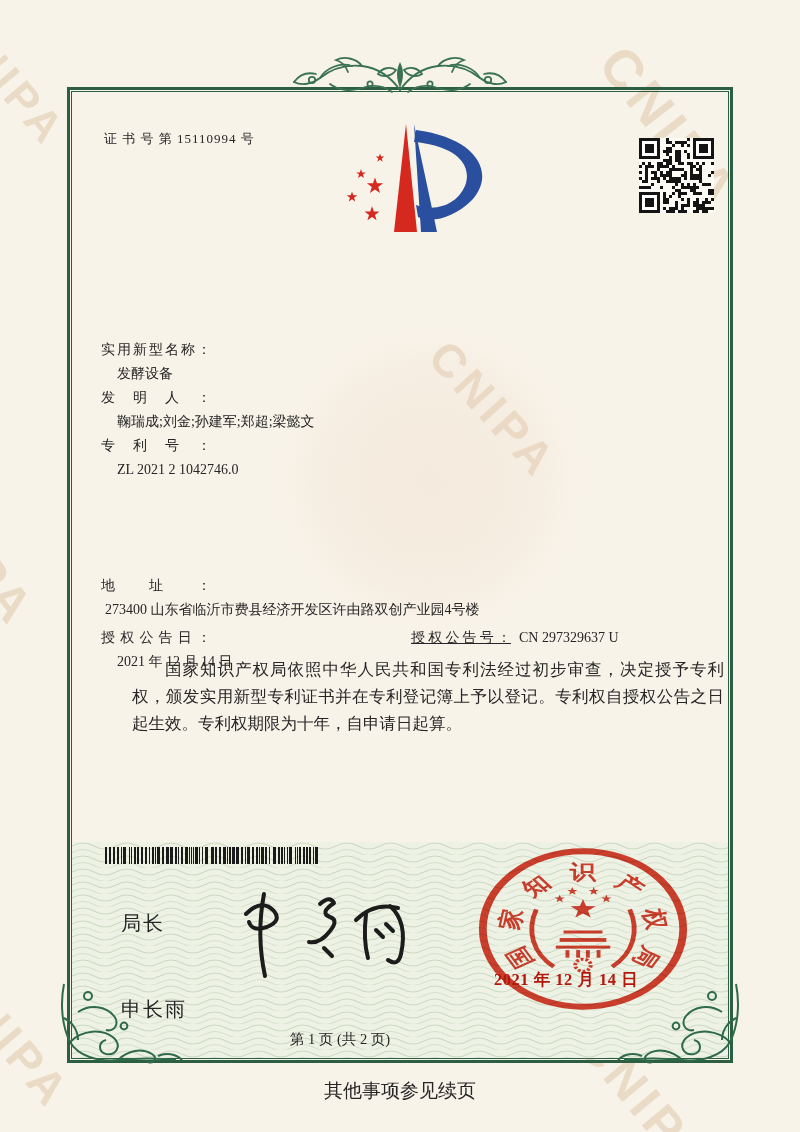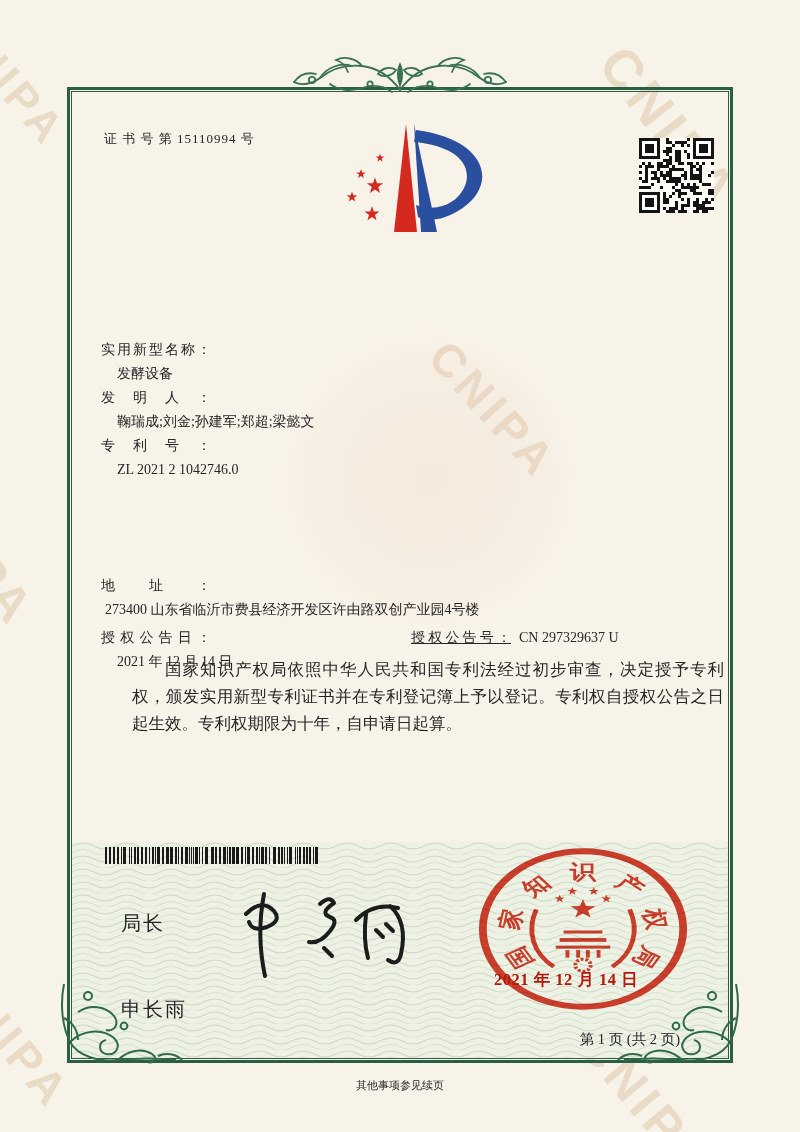--- a/index.html
+++ b/index.html
@@ -26,22 +26,22 @@
   .val2{position:absolute;left:418px;}
   .paras{position:absolute;left:104px;top:656px;width:592px;font-size:16.5px;
          line-height:27px;text-align:justify;margin-left:28px;}
   .paras p{margin:0;text-indent:2em;}
   .barcode{position:absolute;left:105px;top:847px;z-index:3;}
   .director{position:absolute;left:113px;font-size:20px;letter-spacing:2px;z-index:3;margin-left:8px;}
   .sig{position:absolute;left:228px;top:888px;z-index:4;}
   .seal{position:absolute;left:476px;top:846px;z-index:5;opacity:0.92;mix-blend-mode:multiply;}
   .sealdate{position:absolute;left:494px;top:969px;z-index:6;font-size:16.5px;font-weight:700;
             color:#b5170c;letter-spacing:0.5px;}
-  .pagenum{position:absolute;left:0;top:1030px;width:680px;text-align:right;font-size:14.5px;z-index:3;}
-  .footnote{position:absolute;left:0;top:1078px;width:800px;text-align:center;font-size:11px;z-index:3;}
+  .pagenum{position:absolute;left:0;top:1030px;width:680px;text-align:center;font-size:14.5px;z-index:3;}
+  .footnote{position:absolute;left:0;top:1078px;width:800px;text-align:center;font-size:19px;z-index:3;}
   .ornament{position:absolute;z-index:2;pointer-events:none;}
   .qr{position:absolute;left:639px;top:138px;z-index:3;}
   .logo{position:absolute;left:322px;top:118px;z-index:3;}
 </style>
 </head>
 <body>
 
 <div class="page">
 
   <div class="wm" style="left:-26px;top:2px;font-size:44px;transform:rotate(50deg);">CNIPA</div>

